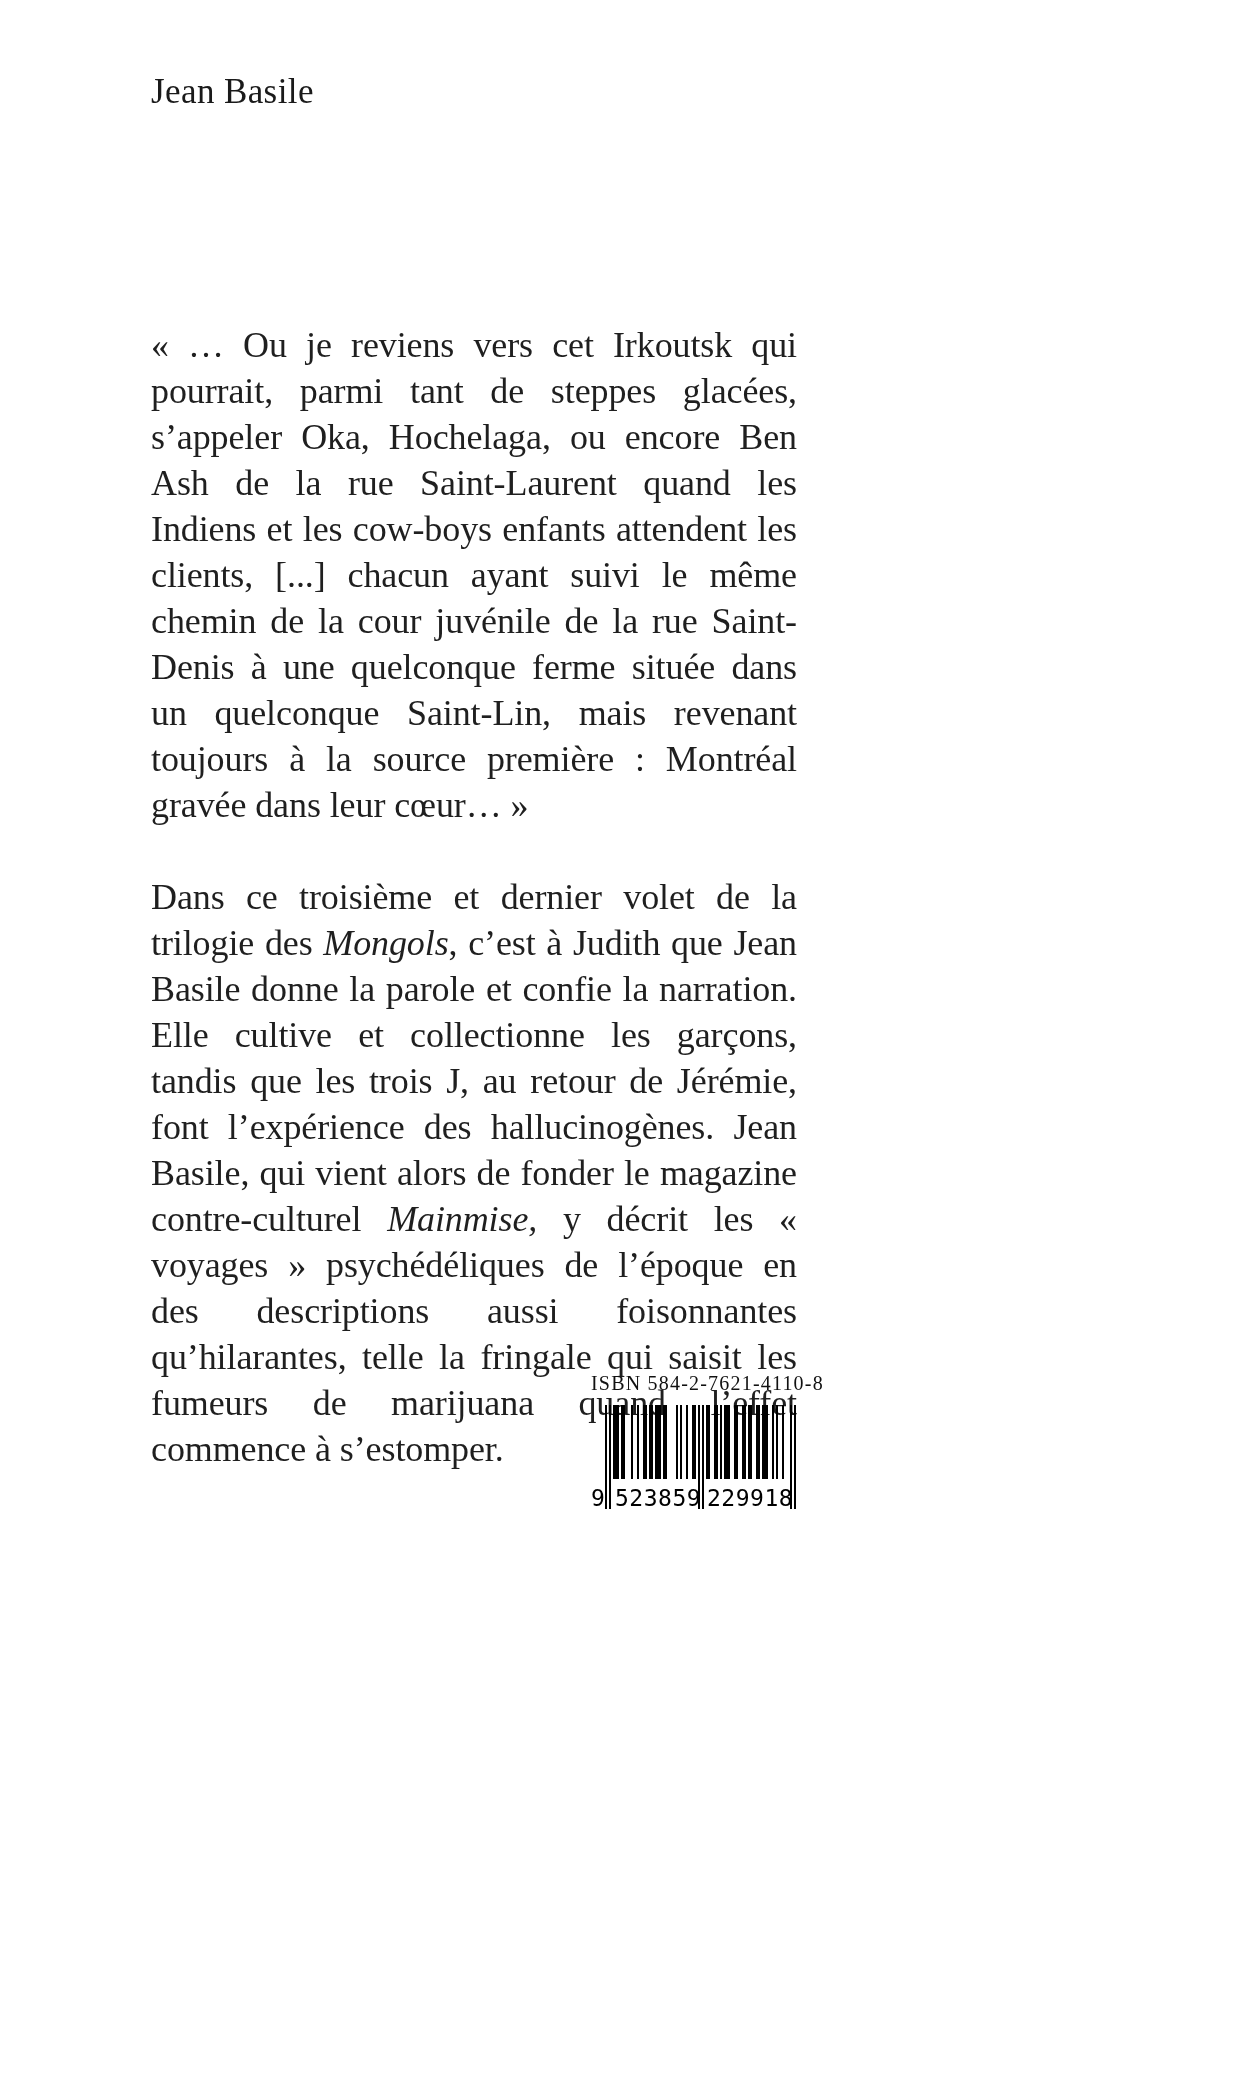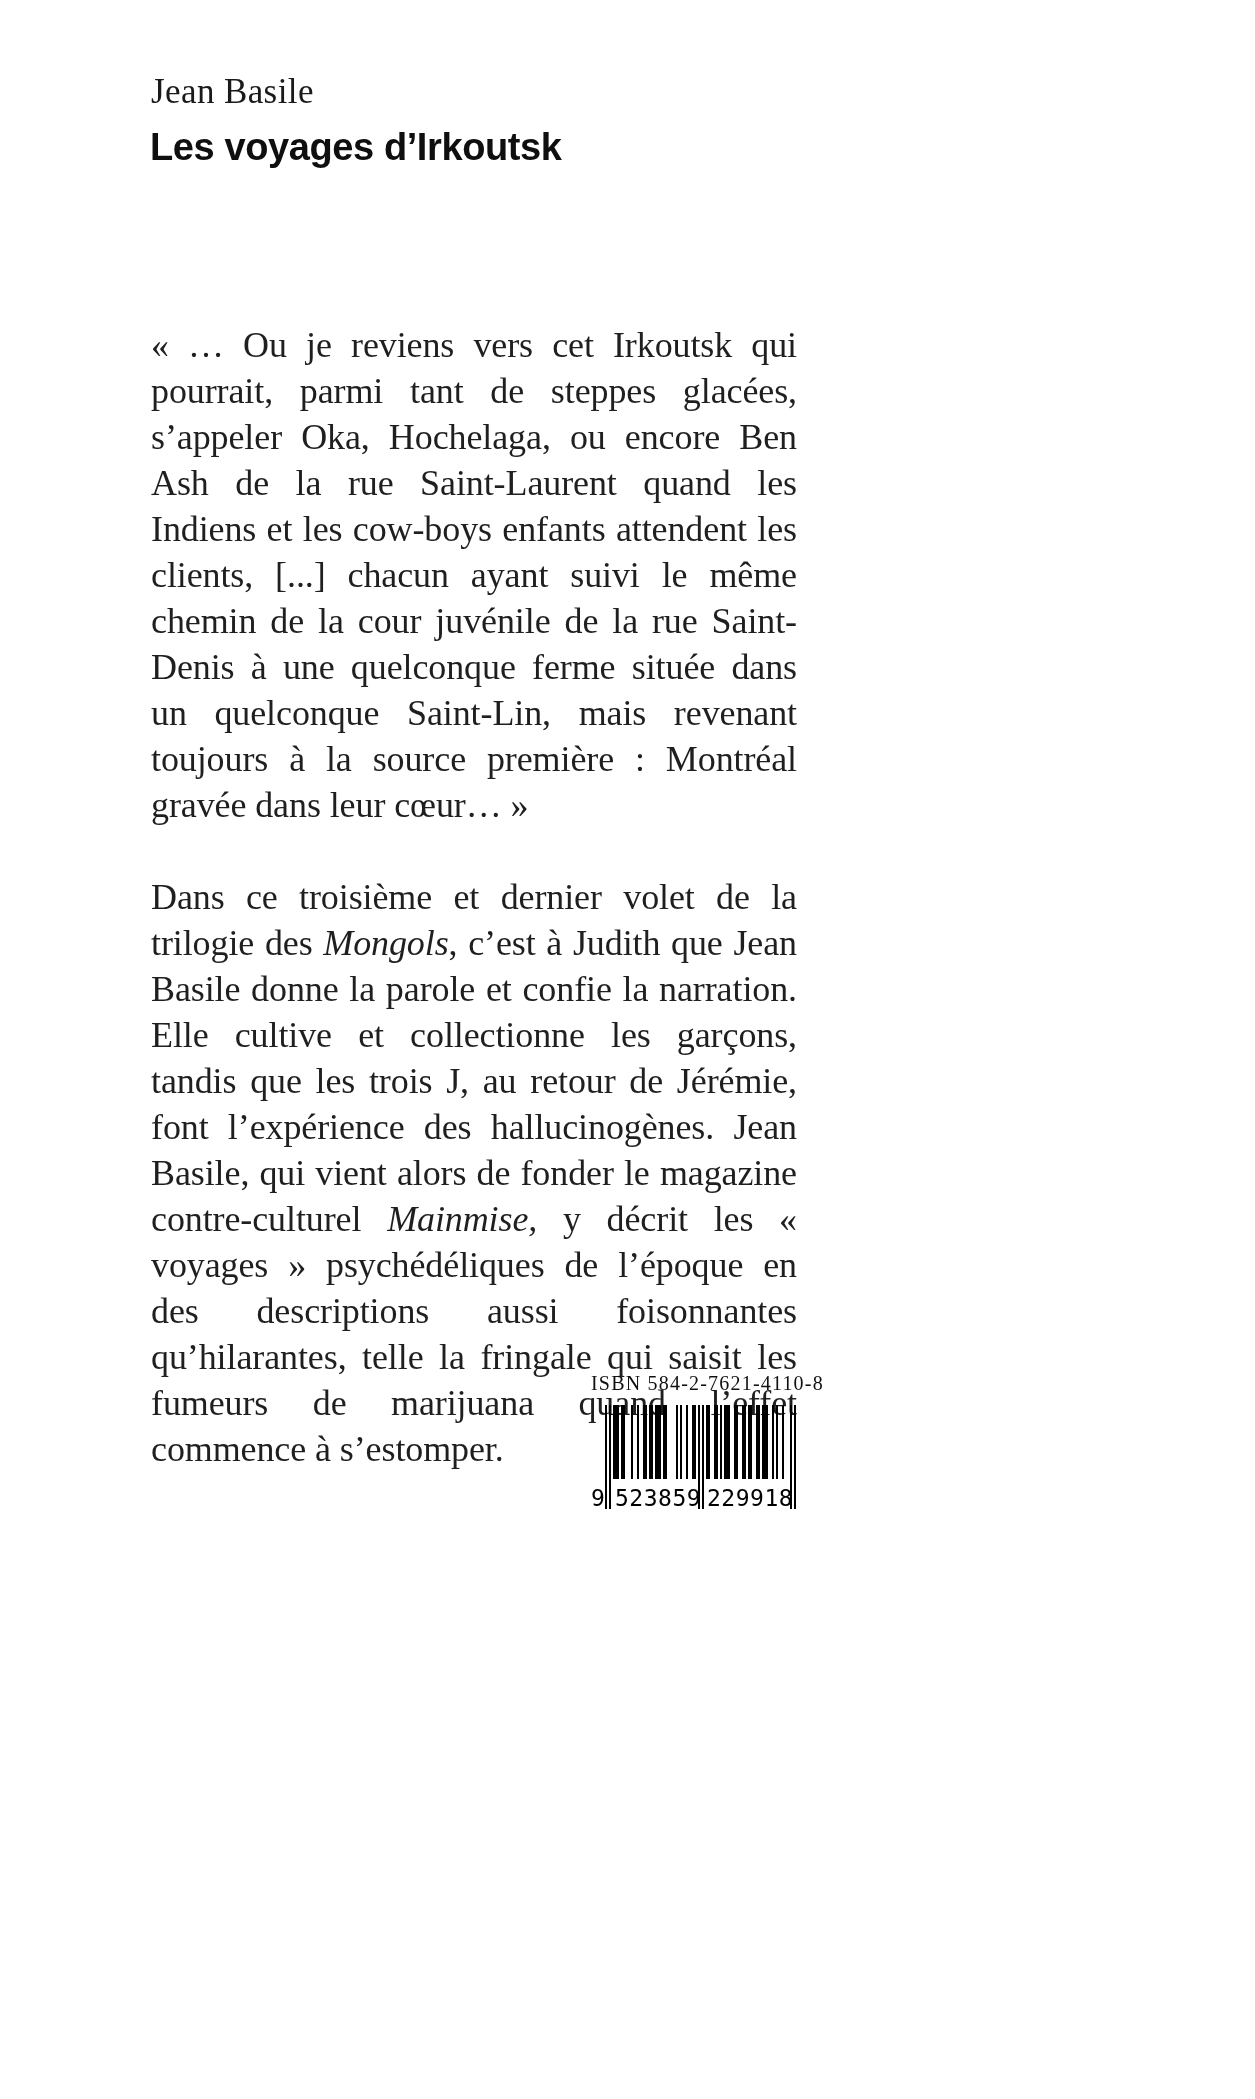--- a/index.html
+++ b/index.html
@@ -98,21 +98,20 @@
   .digits span:nth-child(2){left:24px;width:82px;text-align:center;letter-spacing:0.5px;}
   .digits span:nth-child(3){left:116px;width:86px;text-align:center;letter-spacing:0.5px;}
 </style>
 </head>
 <body>
 
 <div class="page">
 
   <div class="author">Jean Basile</div>
 
-  <h1 class="title">Les voyages d’Irkoutsk</h1>
 
   <div class="content">
     <p class="quote">« … Ou je reviens vers cet Irkoutsk qui pourrait, parmi tant de steppes glacées, s’appeler Oka, Hochelaga, ou encore Ben Ash de la rue Saint-Laurent quand les Indiens et les cow-boys enfants attendent les clients, [...] chacun ayant suivi le même chemin de la cour juvénile de la rue Saint-Denis à une quelconque ferme située dans un quelconque Saint-Lin, mais revenant toujours à la source première : Montréal gravée dans leur cœur… »</p>
     <p class="description"><span>Dans ce troisième et dernier volet de la trilogie des </span><em>Mongols</em><span>, c’est à Judith que Jean Basile donne la parole et confie la narration. Elle cultive et collectionne les garçons, tandis que les trois J, au retour de Jérémie, font l’expérience des hallucinogènes. Jean Basile, qui vient alors de fonder le magazine contre-culturel </span><em>Mainmise,</em><span> y décrit les « voyages » psychédéliques de l’époque en des descriptions aussi foisonnantes qu’hilarantes, telle la fringale qui saisit les fumeurs de marijuana quand l’effet commence à s’estomper.</span></p>
   </div>
 
   <div class="isbn-area">
     <div class="isbn">ISBN 584-2-7621-4110-8</div>
     <div class="barcode">
       <div class="bars">

